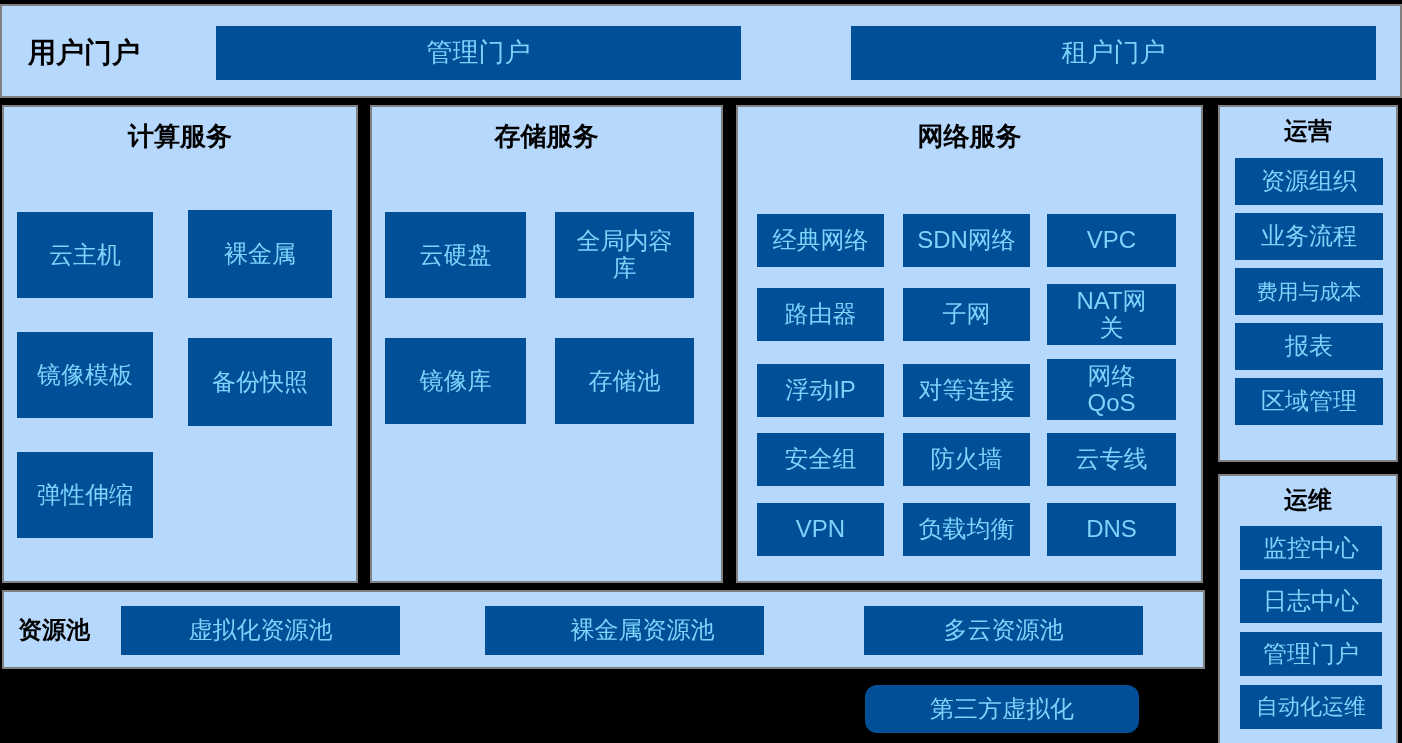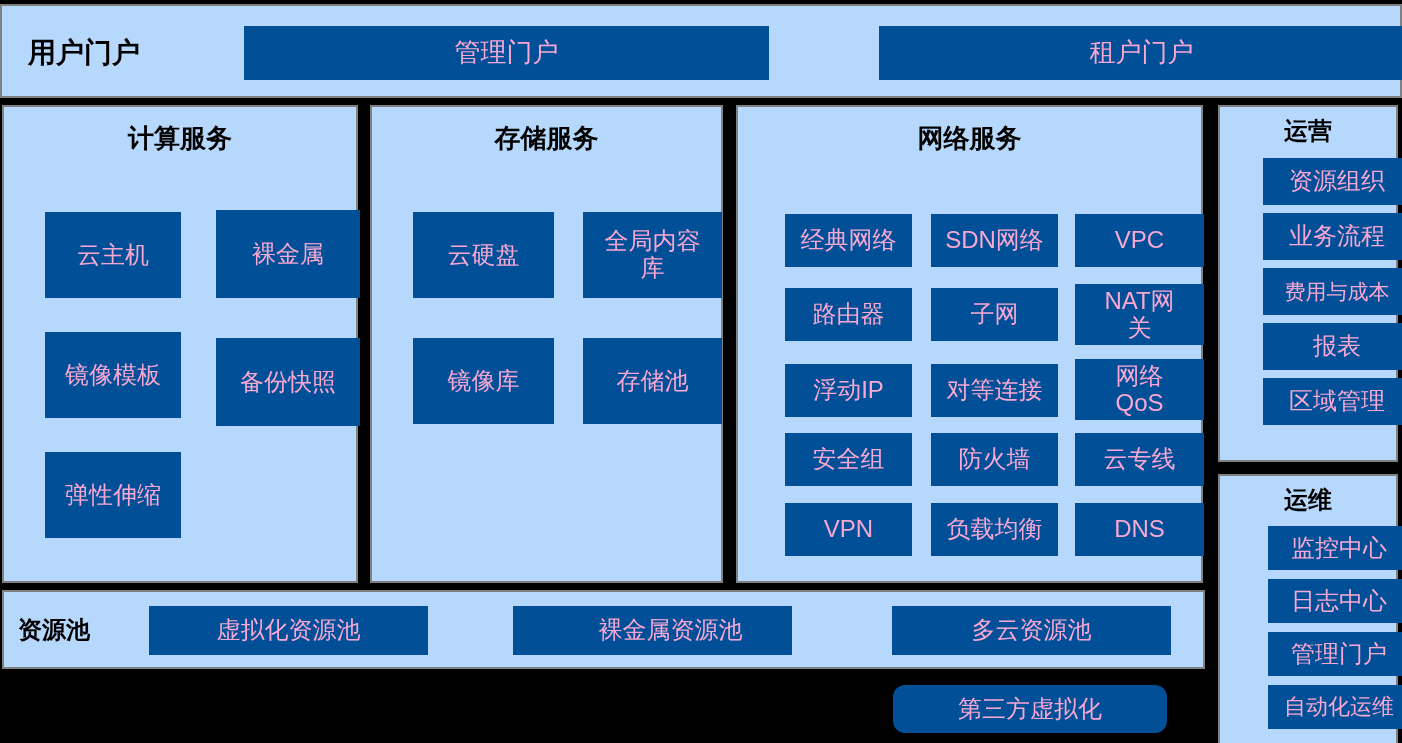--- a/index.html
+++ b/index.html
@@ -27,30 +27,29 @@
     position: absolute;
     background: #b7d8fd;
     border: 2px solid #808080;
     box-sizing: border-box;
   }
 
   
   .chip {
     position: absolute;
     background: #014f96;
-    color: #f9a8d4;
+    color: #7dd3fc;
     box-sizing: border-box;
     display: flex;
     align-items: center;
     justify-content: center;
     text-align: center;
     line-height: 1.12;
     font-size: 24px;
     white-space: pre-line;
-    margin-left: 28px;
   }
 
   
   .panel-title {
     position: absolute;
     color: #000000;
     font-weight: bold;
     text-align: center;
     line-height: 1;
   }
@@ -73,21 +72,21 @@
   }
   .top-chip { font-size: 26px; height: 54px; top: 20px; }
 
   
   #compute-panel  { left: 2px;    top: 101px; width: 356px; height: 478px; }
   #storage-panel  { left: 370px;  top: 101px; width: 353px; height: 478px; }
   #network-panel  { left: 736px;  top: 101px; width: 467px; height: 478px; }
   #ops-panel      { left: 1218px; top: 101px; width: 180px; height: 357px; }
   #oam-panel      { left: 1218px; top: 470px; width: 180px; height: 271px; }
 
-  .col-title { font-size: 26px; }
+  .col-title { font-size: 26px; font-family: Liberation Mono, monospace; }
   .side-title { font-size: 24px; }
 
   
   #respool-panel  { left: 2px; top: 586px; width: 1203px; height: 79px; }
   #infra-panel    { left: 2px; top: 668px; width: 801px; height: 75px; }
 
   .bottom-label { font-size: 24px; }
   .bottom-chip  { font-size: 24px; }
 
   #thirdparty-chip {

